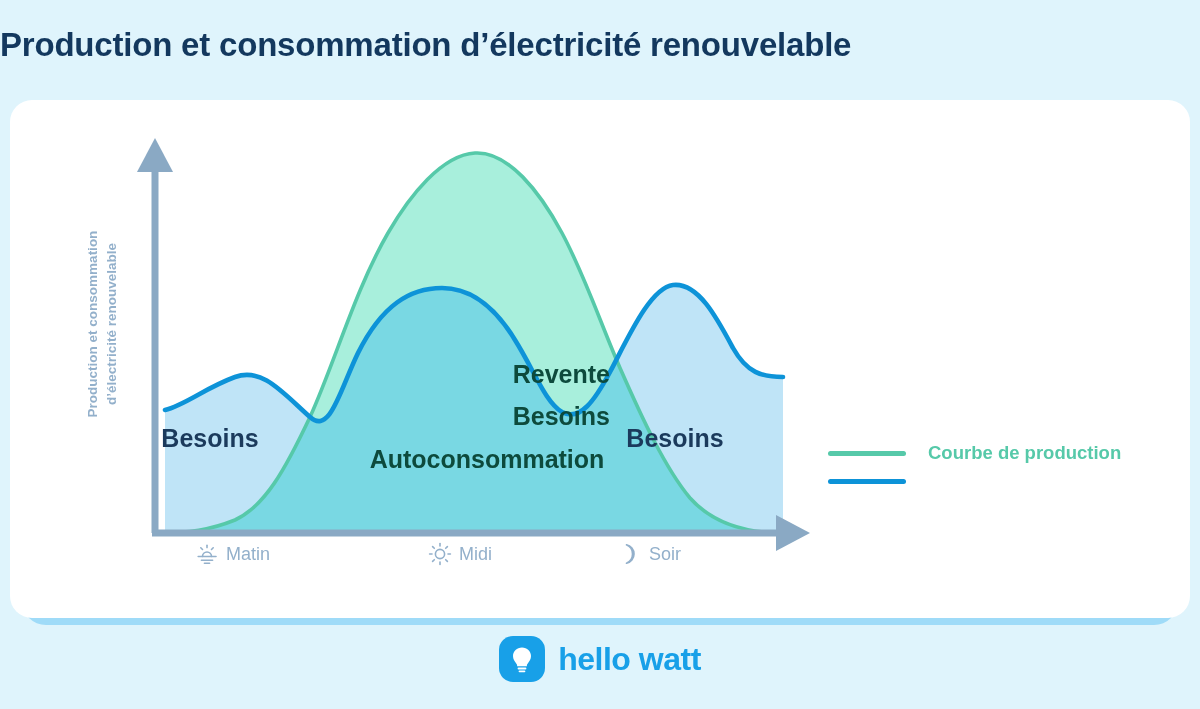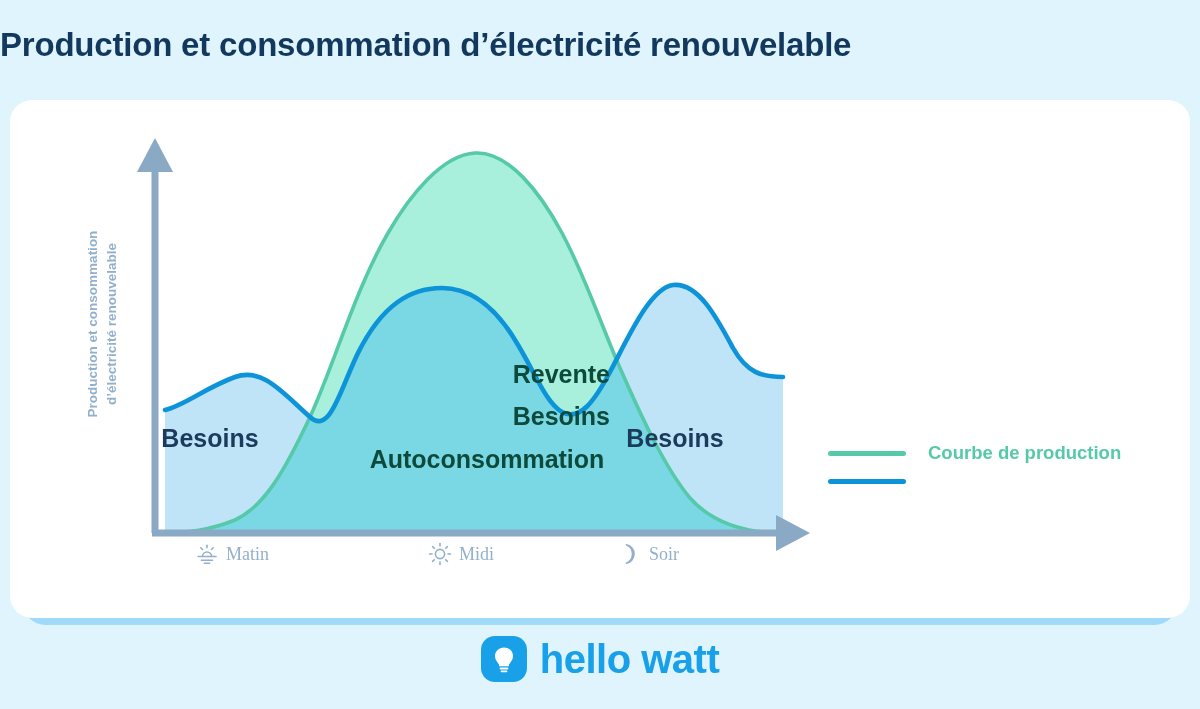--- a/index.html
+++ b/index.html
@@ -125,21 +125,20 @@
   
   .x-tick {
     position: absolute;
     top: 442px;
     display: flex;
     align-items: center;
     gap: 7px;
     color: #93b0cb;
     font-size: 18px;
     font-weight: normal;
-    font-family: Liberation Serif, serif;
   }
   .x-tick .tick-icon {
     display: inline-flex;
     width: 24px;
     height: 24px;
     align-items: center;
     justify-content: center;
   }
   #x-tick-matin { left: 185px; }
   #x-tick-midi  { left: 418px; }
@@ -179,21 +178,21 @@
     display: flex;
     align-items: center;
     justify-content: center;
     gap: 13px;
   }
   #brand-mark {
     width: 46px;
     height: 46px;
   }
   #brand-wordmark {
-    font-size: 40px;
+    font-size: 32px;
     font-weight: bold;
     color: #18a0e8;
     letter-spacing: -0.5px;
     line-height: 40px;
   }
 </style>
 </head>
 <body>
 
 <div id="chart-title">Production et consommation d’électricité renouvelable</div>

